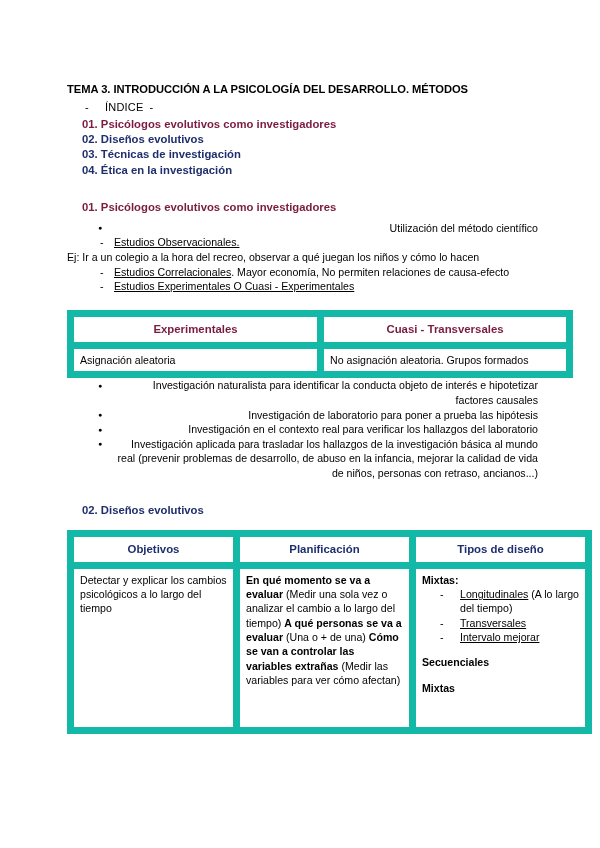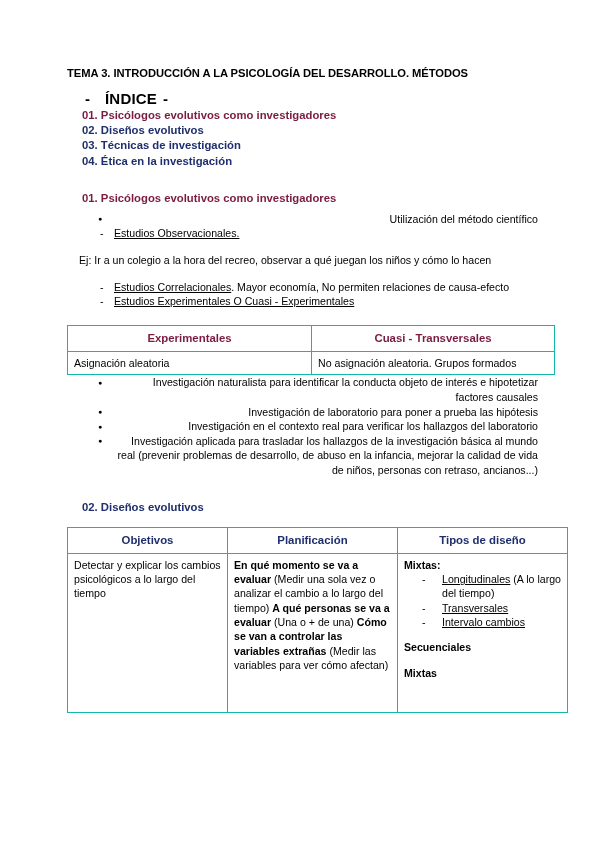--- a/index.html
+++ b/index.html
@@ -22,27 +22,27 @@
     padding: 66px 62px 0 67px;
     overflow: hidden;
   }
 
   
   .doc-title {
     font-size: 11.2px;
     font-weight: bold;
     letter-spacing: -0.05px;
     line-height: 14px;
-    margin: 0 0 2px 0;
+    margin: 16px 0 2px 0;
     white-space: nowrap;
   }
   .index-line {
-    font-size: 15px;
-    font-weight: bold;
-    margin: 11px 0 2px 0;
+    font-size: 11px;
+    font-weight: normal;
+    margin: 4px 0 2px 0;
     padding-left: 18px;
     line-height: 15px;
     letter-spacing: 0.2px;
   }
   .index-line .dash { display:inline-block; width: 20px; }
   .index-line .dash-end { margin-left: 6px; }
 
   ul.index-list {
     list-style: none;
     margin: 0;
@@ -67,21 +67,21 @@
     line-height: 15px;
     white-space: nowrap;
   }
   .gap-22 { height: 22px; }
   .gap-16 { height: 16px; }
   .gap-12 { height: 12px; }
   .gap-6  { height: 6px; }
   .flush {
     font-size: 10.6px;
     line-height: 14.6px;
-    margin: 12px;
+    margin: 0;
   }
 
   
   ul.round {
     list-style: none;
     margin: 0;
     padding: 0;
     text-align: right;
   }
   ul.round > li {
@@ -122,21 +122,21 @@
   .u { text-decoration: underline; }
 
   
   table.doc-table {
     border-collapse: collapse;
     width: 461px;
     margin: 0;
     table-layout: fixed;
   }
   table.doc-table td, table.doc-table th {
-    border: 1px solid #14b8a6;
+    border: 7px solid #14b8a6;
     padding: 4px 6px 4px 6px;
     vertical-align: top;
     font-weight: normal;
     font-size: 10.6px;
     line-height: 14.3px;
     text-align: left;
     margin-left: 28px;
   }
   table.doc-table th {
     text-align: center;
@@ -263,21 +263,21 @@
           <span class="b">A qué personas se va a evaluar</span><span> (Una o + de una)</span>
           <span class="b">Cómo se van a controlar las variables extrañas</span>
           <span>(Medir las variables para ver cómo afectan)</span>
         </td>
 
         <td class="cell-tall">
           <div class="b">Mixtas:</div>
           <ul class="cell-dash">
             <li><span class="u">Longitudinales</span><span> (A lo largo del tiempo)</span></li>
             <li><span class="u">Transversales</span></li>
-            <li><span class="u">Intervalo cambios</span></li>
+            <li><span class="u">Intervalo mejorar</span></li>
           </ul>
           <div class="blank-line"></div>
           <div class="b">Secuenciales</div>
           <div class="blank-line"></div>
           <div class="b">Mixtas</div>
         </td>
       </tr>
     </tbody>
   </table>
 

